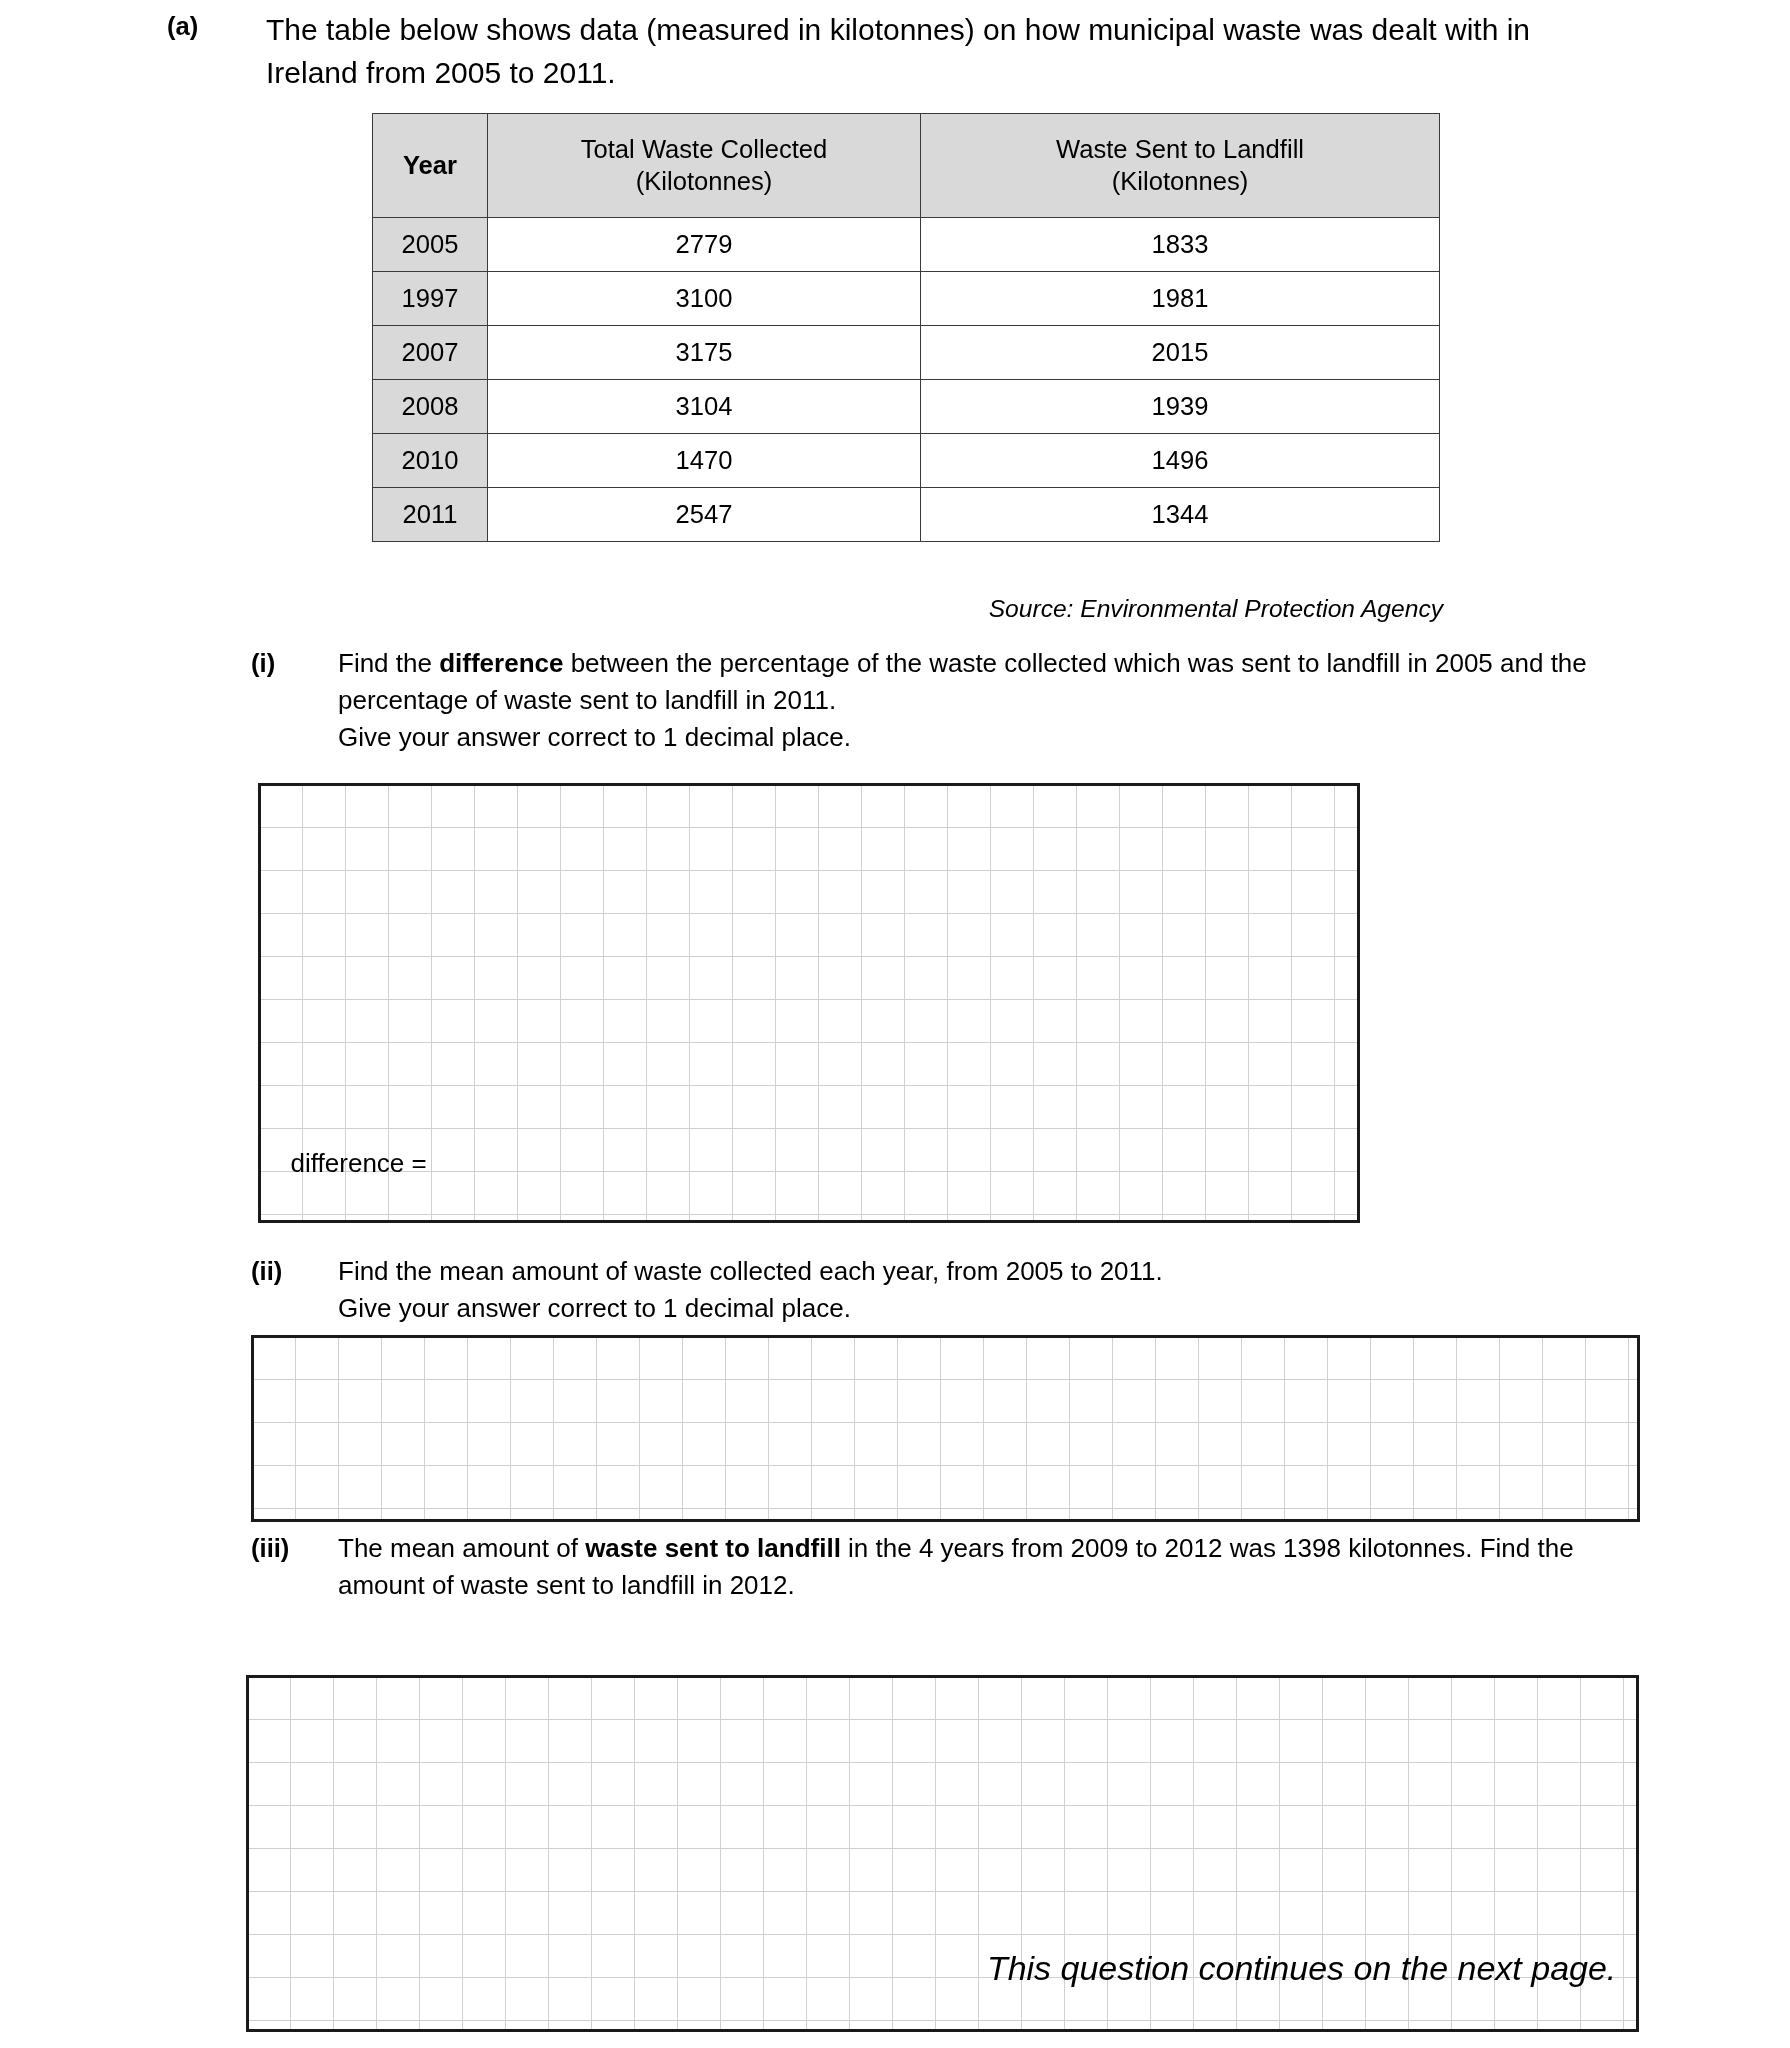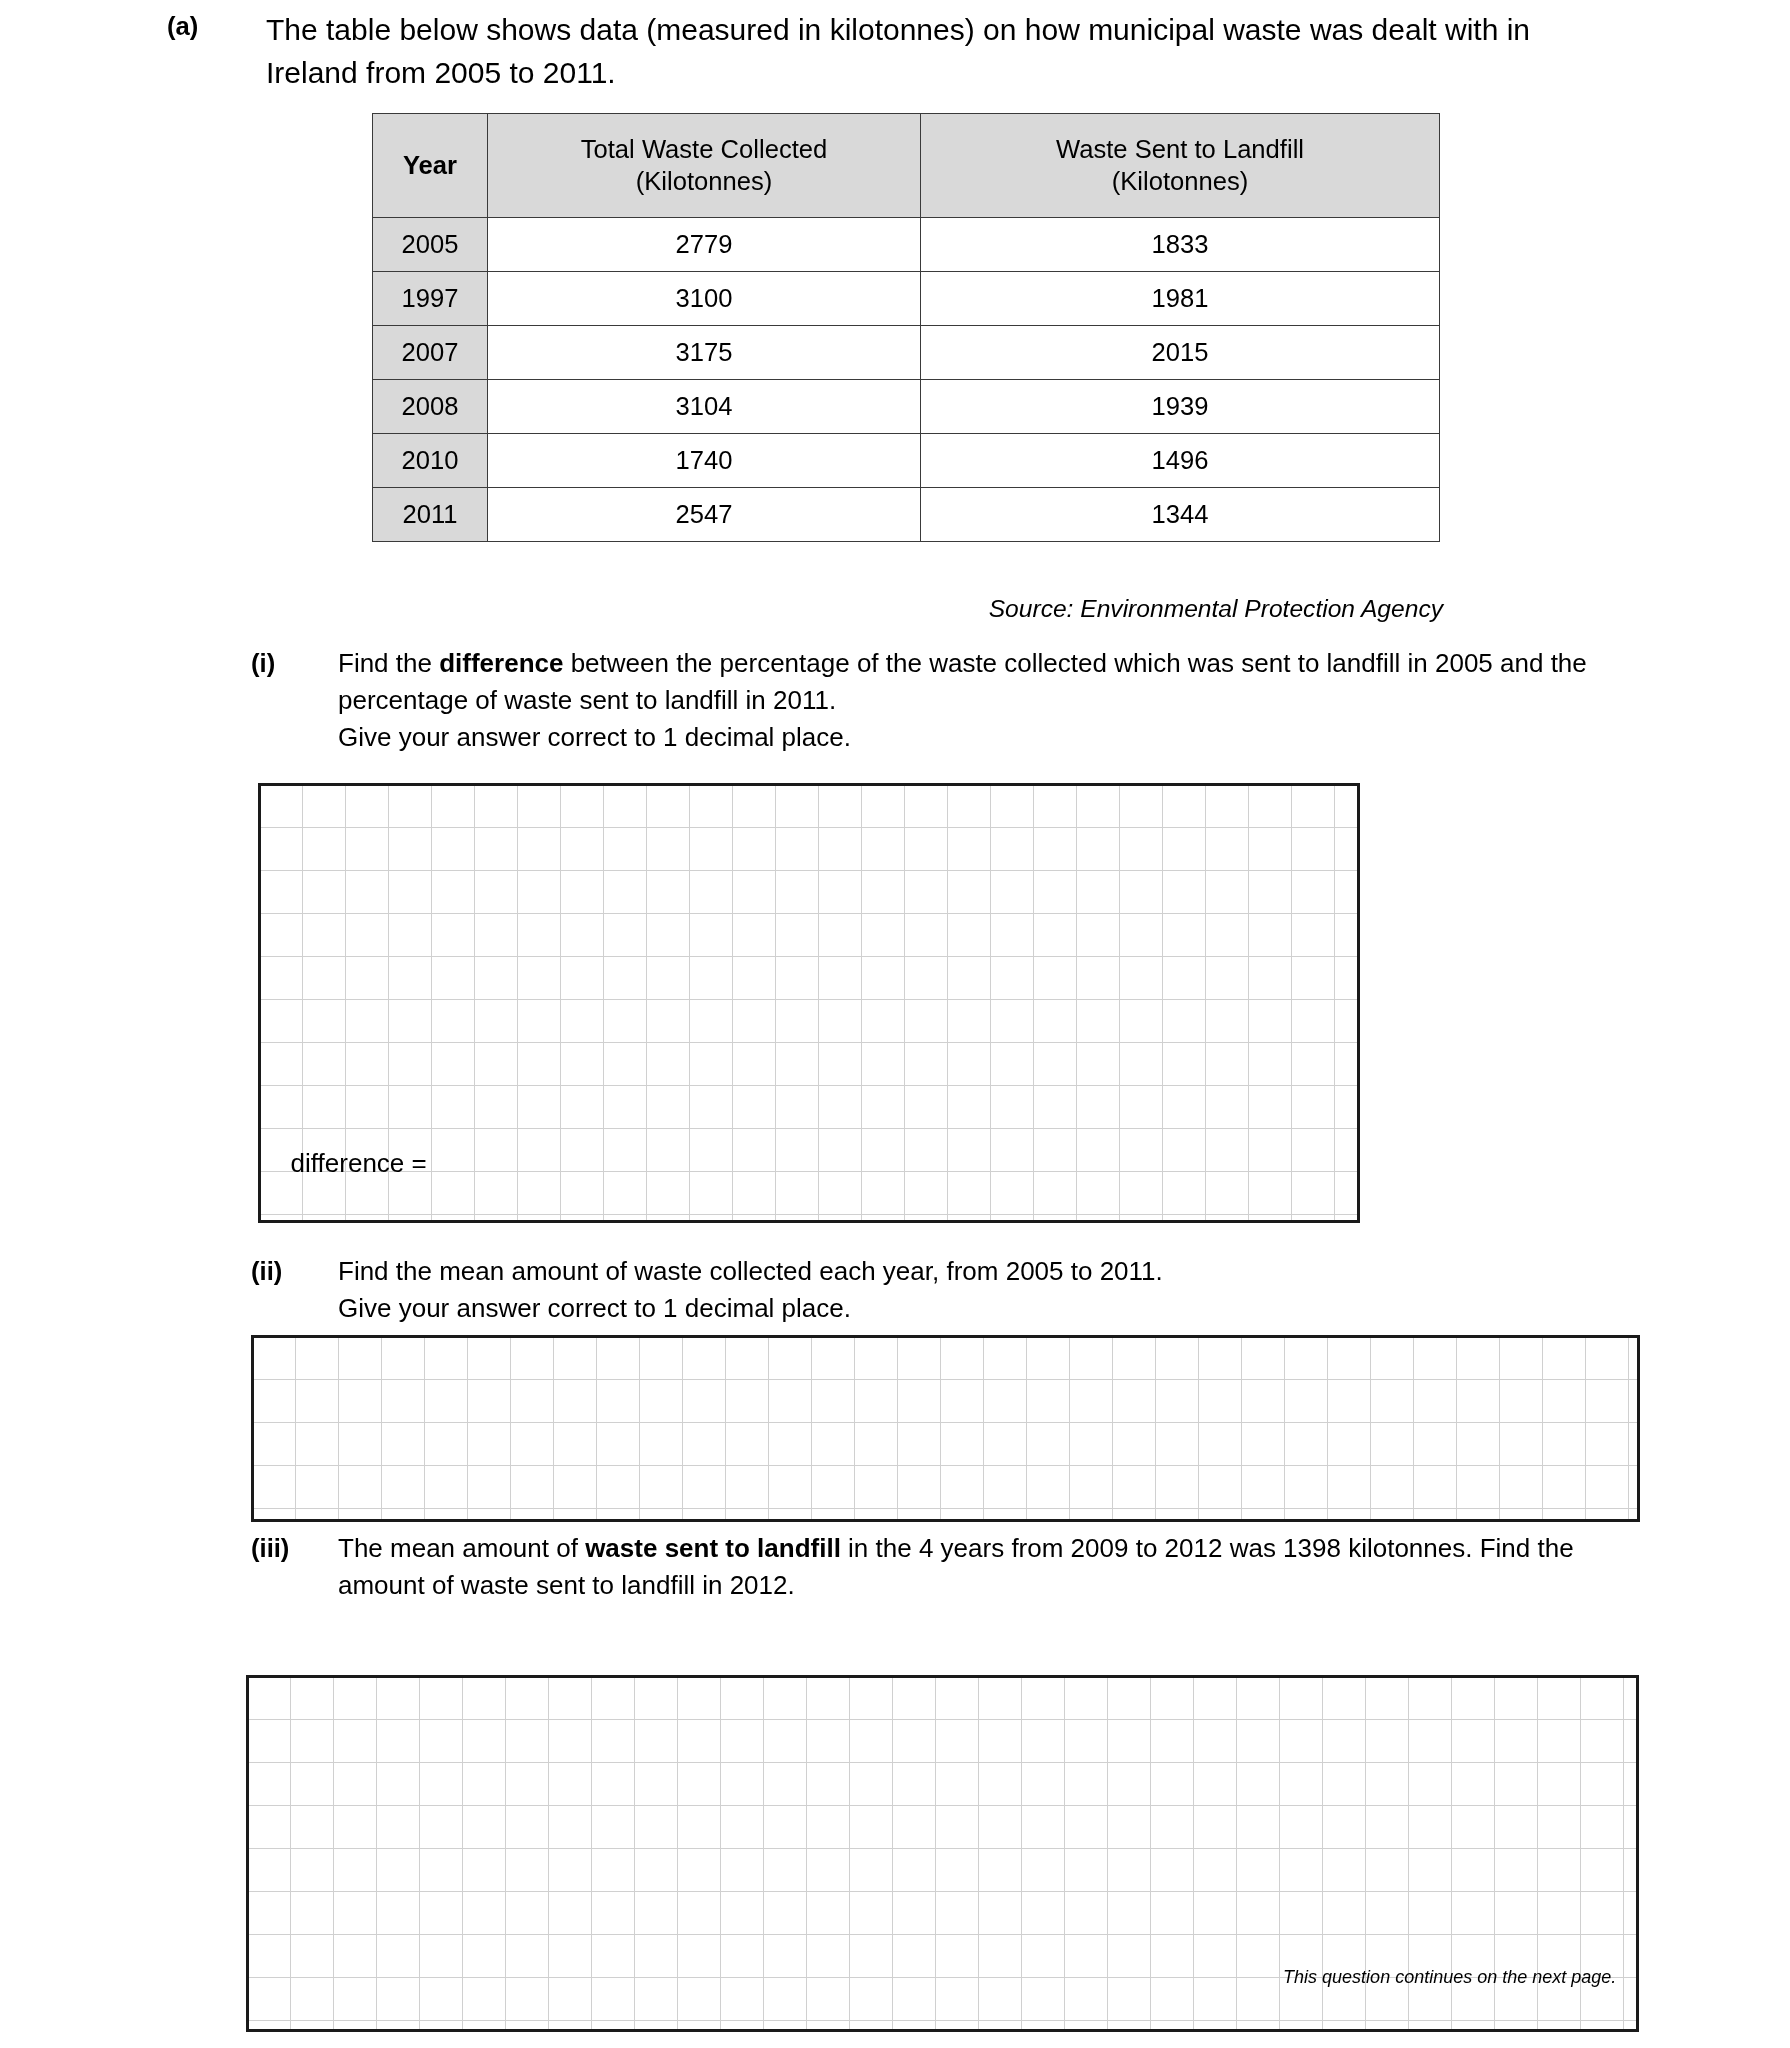--- a/index.html
+++ b/index.html
@@ -138,21 +138,21 @@
   .box-inline-label {
     position: absolute;
     font-size: 26px;
     line-height: 1;
     white-space: nowrap;
   }
   #difference-label { left: 29.6px; top: 364px; }
 
   .continues-note {
     position: absolute;
-    font-size: 18px;
+    font-size: 34px;
     font-style: italic;
     white-space: nowrap;
     right: 19.7px;
     bottom: 41px;
   }
 </style>
 </head>
 <body>
 
 <div class="page">
@@ -198,21 +198,21 @@
           <td>3175</td>
           <td>2015</td>
         </tr>
         <tr>
           <td class="year-cell">2008</td>
           <td>3104</td>
           <td>1939</td>
         </tr>
         <tr>
           <td class="year-cell">2010</td>
-          <td>1740</td>
+          <td>1470</td>
           <td>1496</td>
         </tr>
         <tr>
           <td class="year-cell">2011</td>
           <td>2547</td>
           <td>1344</td>
         </tr>
       </tbody>
     </table>
   </div>

